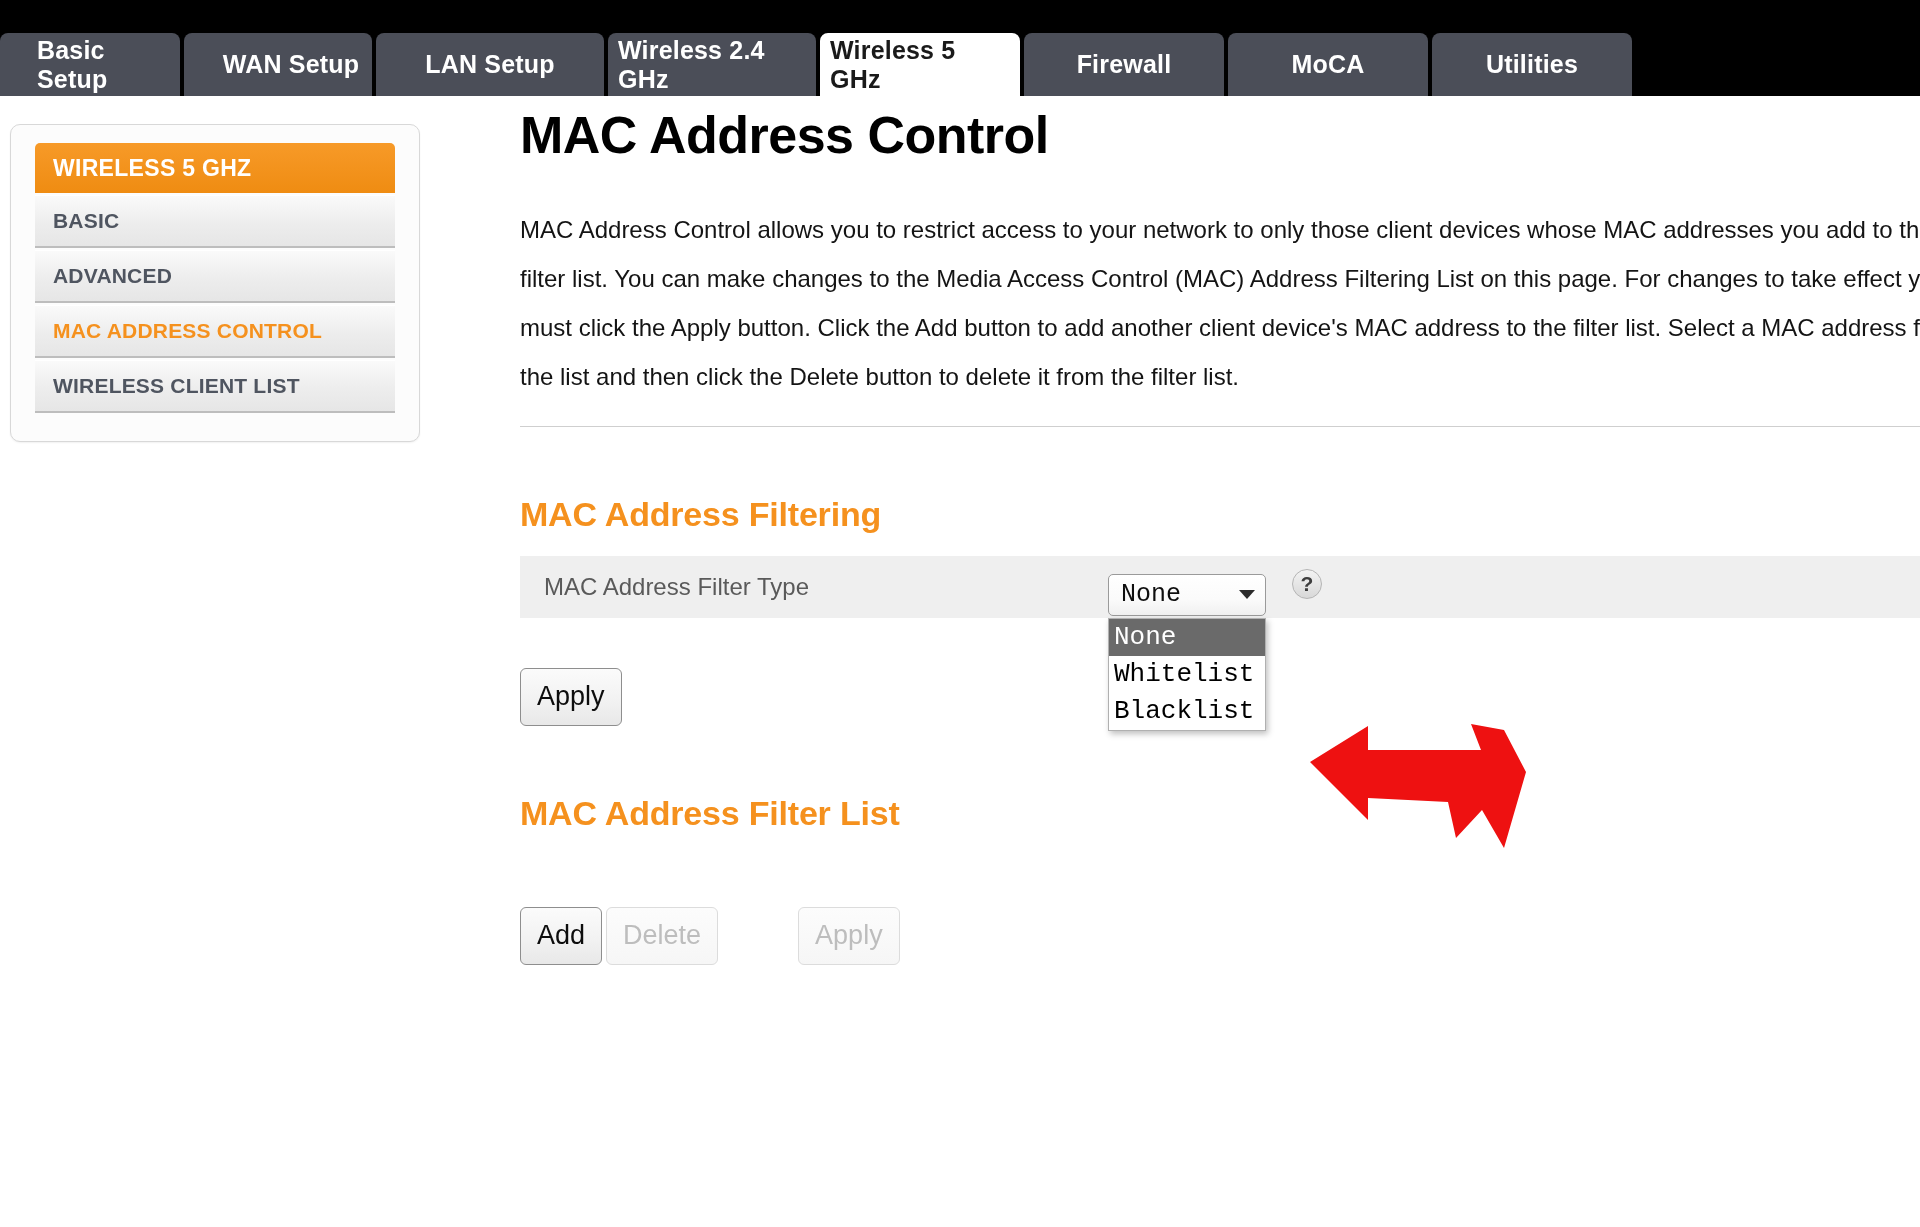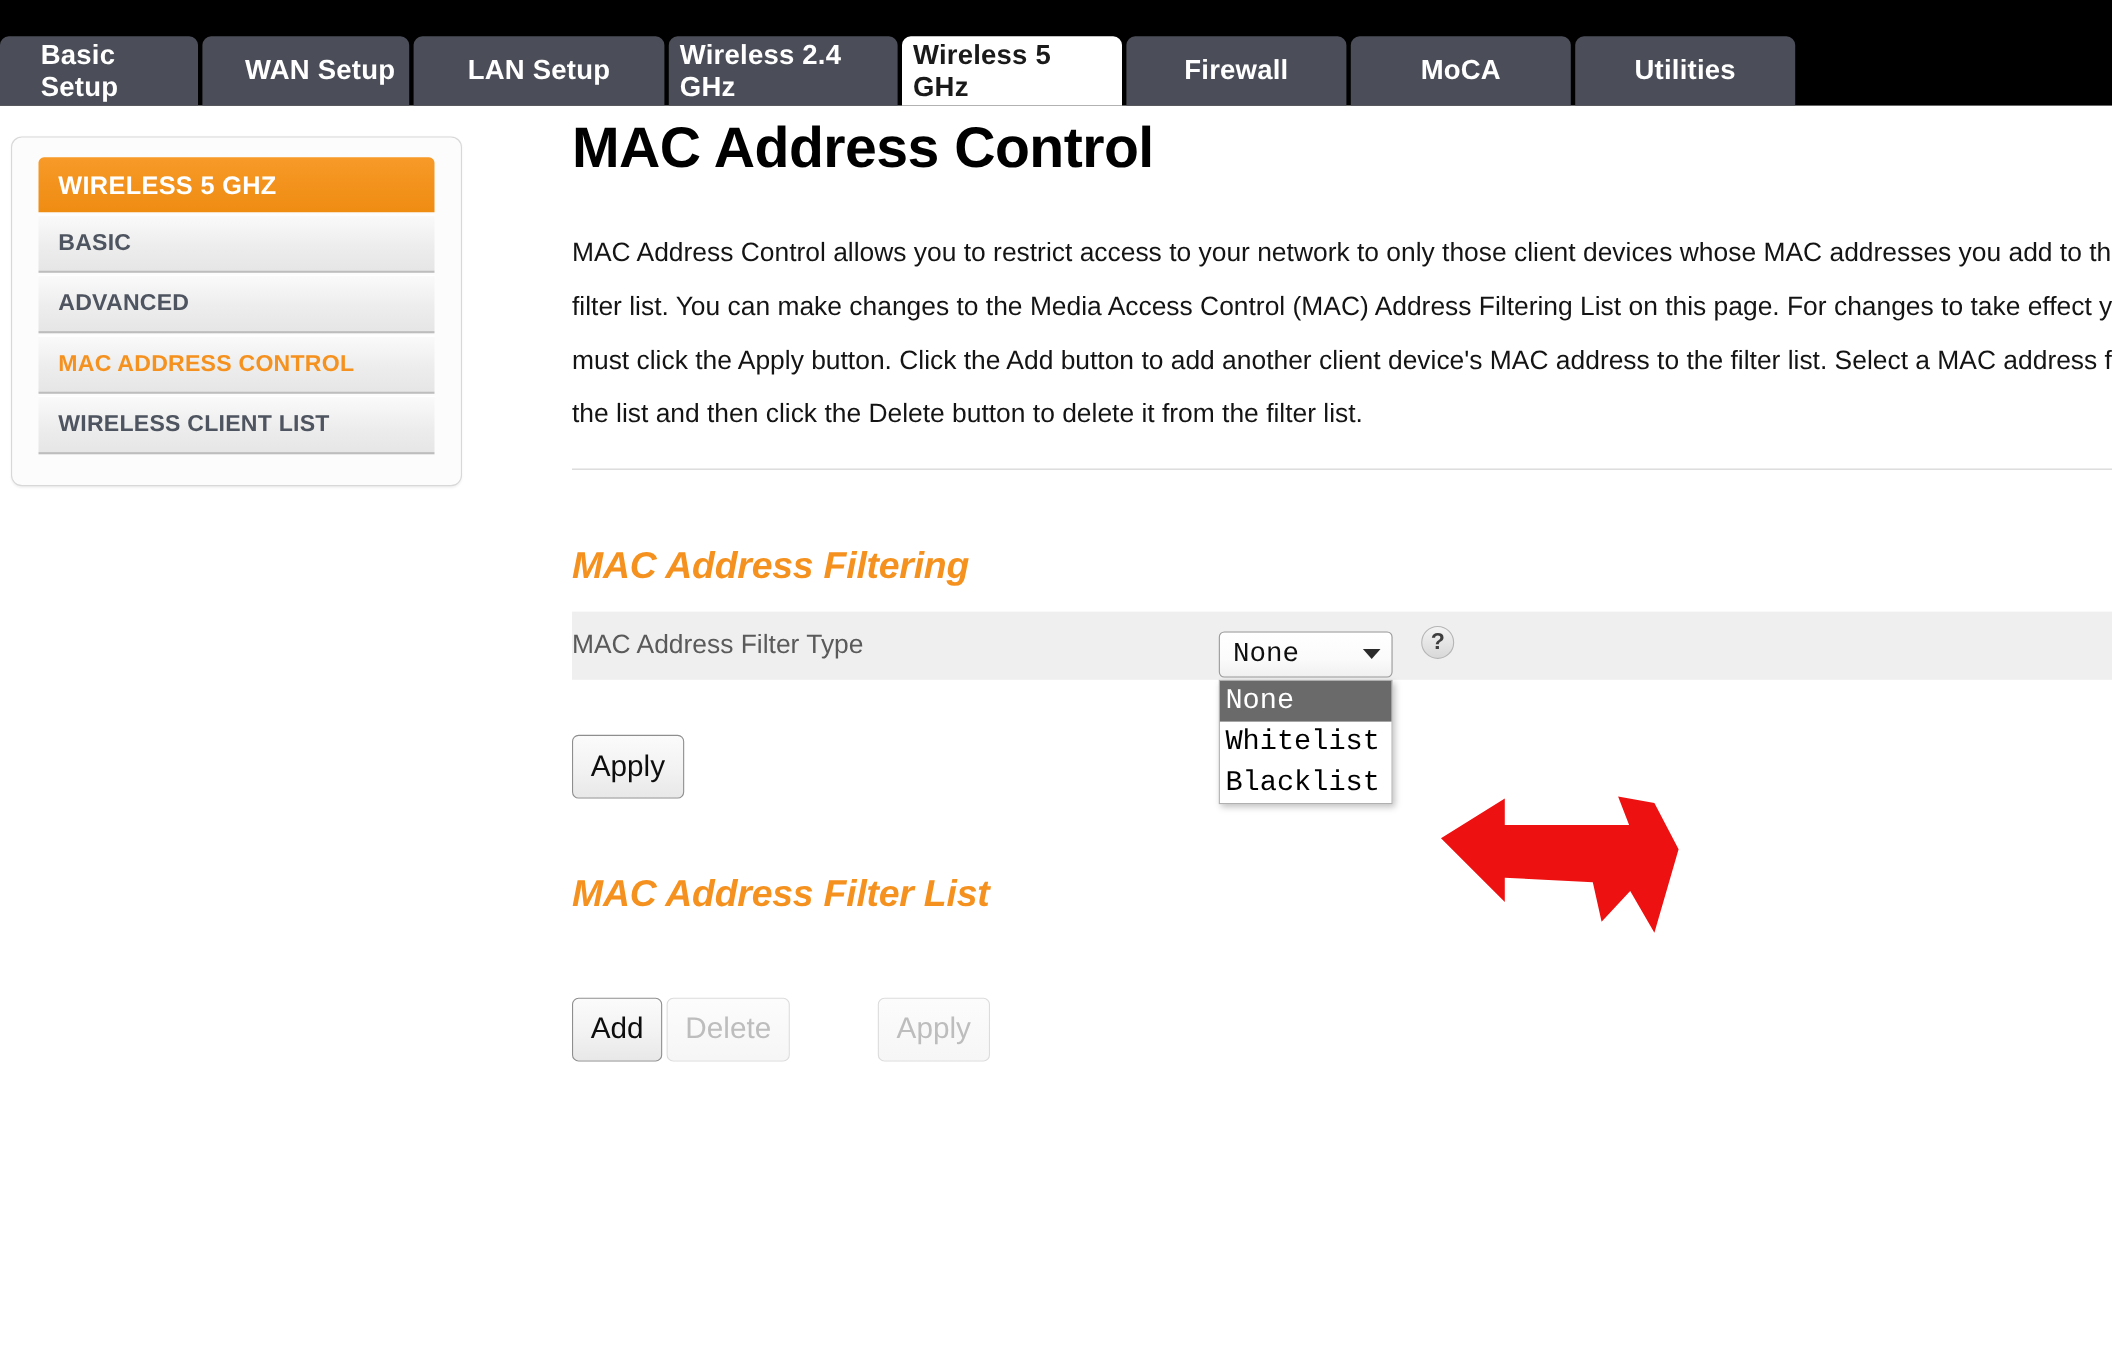--- a/index.html
+++ b/index.html
@@ -132,32 +132,32 @@
     background: #cfcfcf;
     margin-top: 25px;
   }
 
   .section-title {
     color: #f5911e;
     font-size: 34px;
     font-weight: bold;
     margin-top: 68px;
     letter-spacing: -0.2px;
-    font-style: italic;
   }
 
   .form-row {
     margin-top: 22px;
     width: 1400px;
     height: 62px;
     background: #efefef;
     display: flex;
     align-items: center;
     position: relative;
     box-sizing: border-box;
+    padding-left: 24px;
   }
   .form-label {
     font-size: 24px;
     color: #5a5a5a;
   }
 
   
   .select-wrap {
     position: absolute;
     left: 588px;

